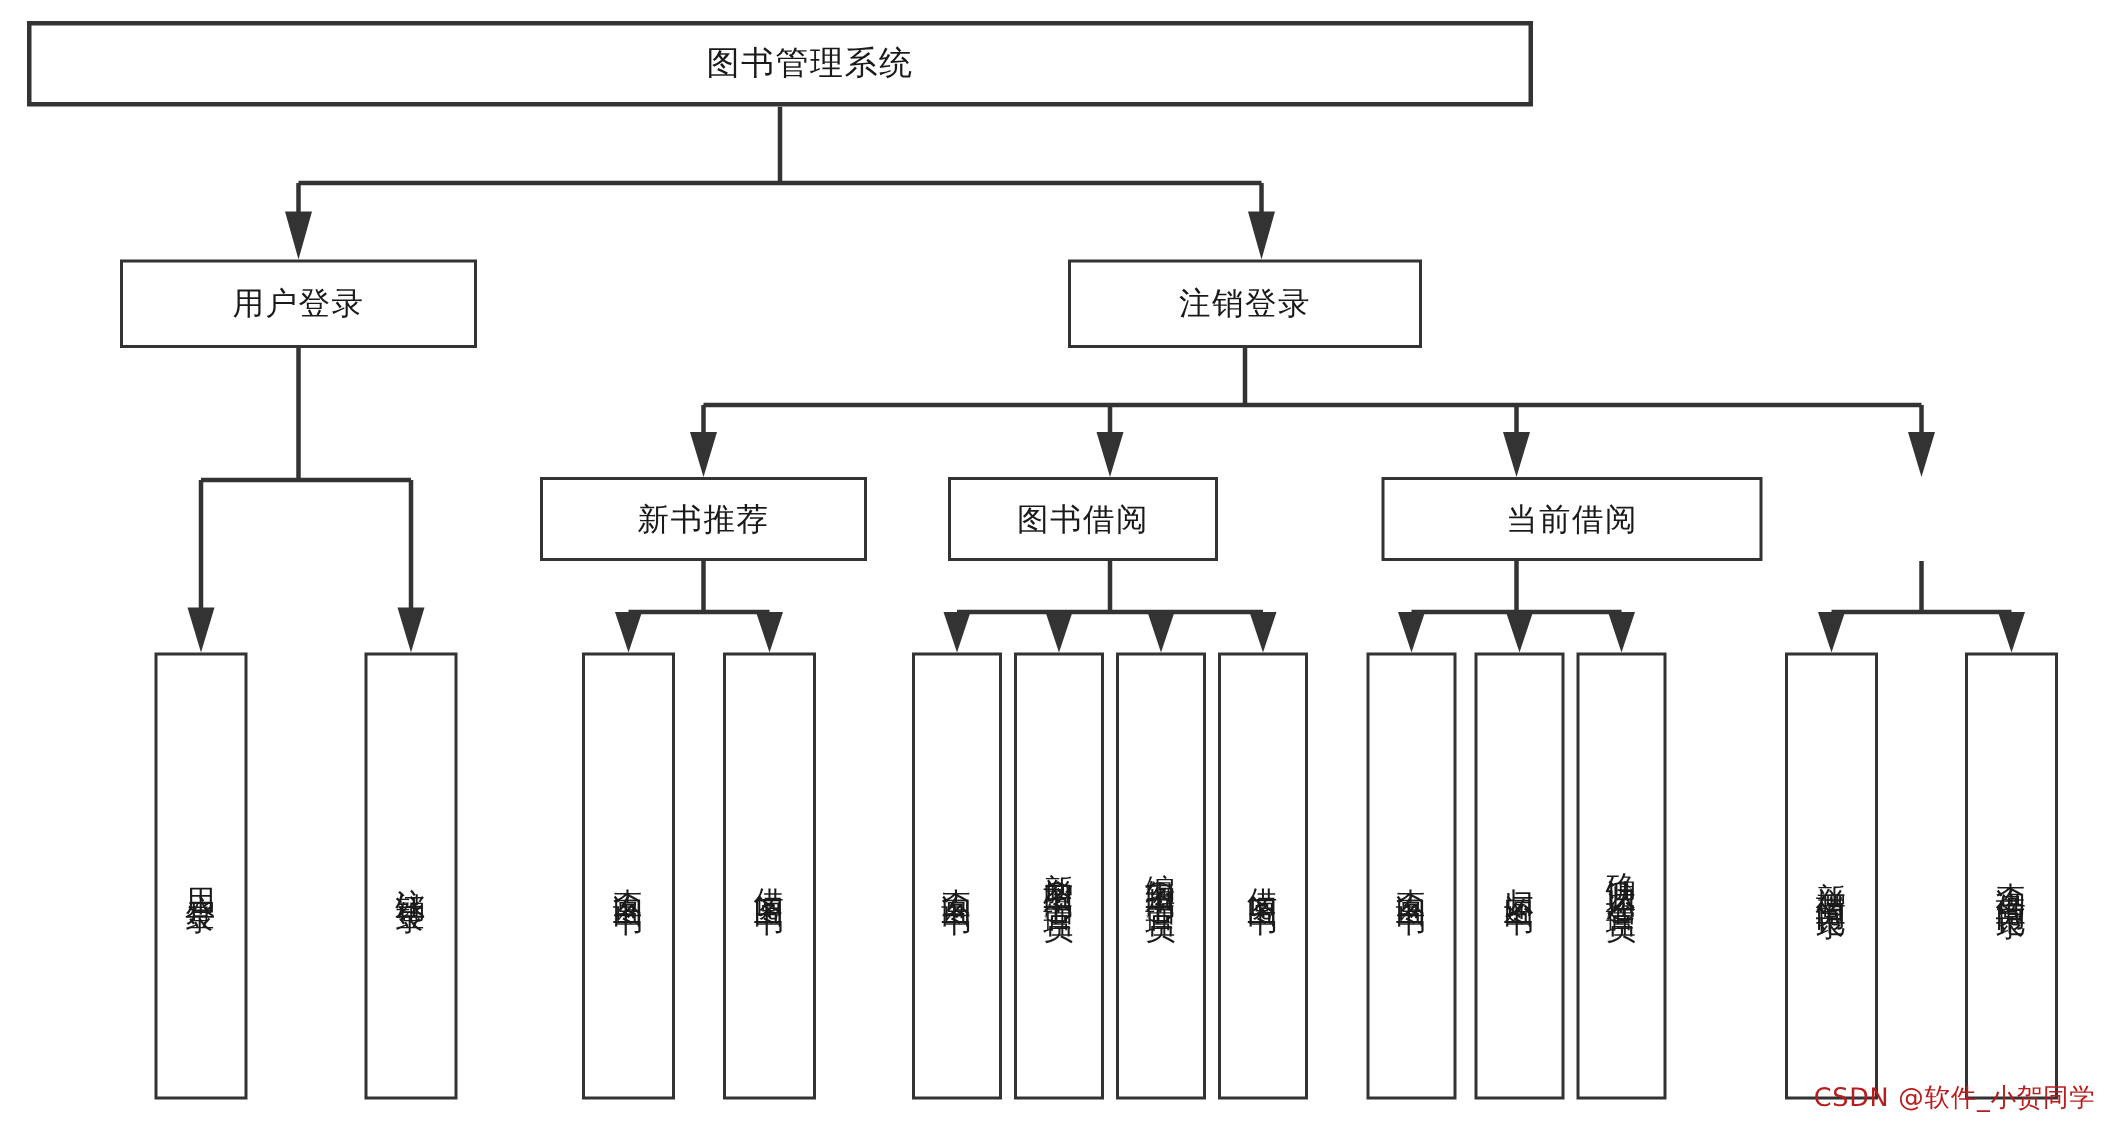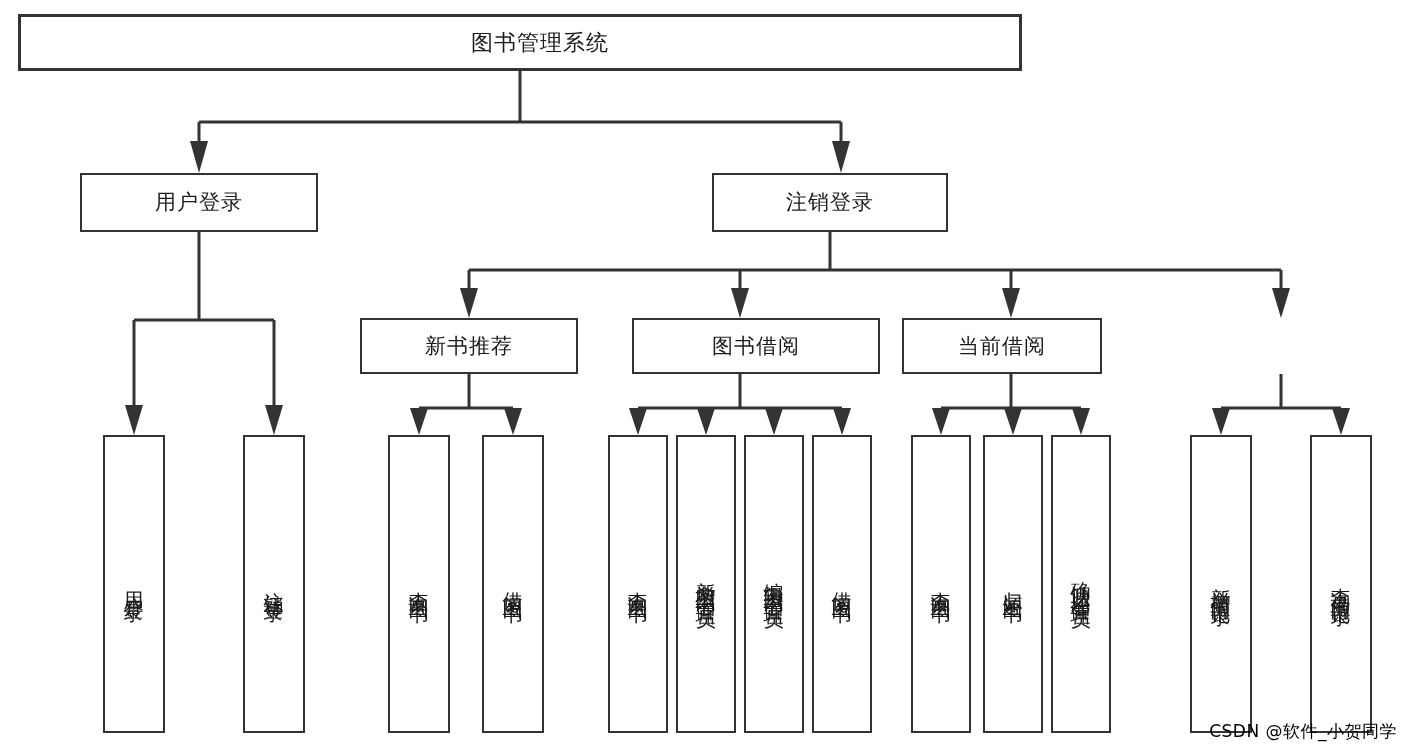--- a/index.html
+++ b/index.html
@@ -62,21 +62,21 @@
     letter-spacing: 4px;
     line-height: 1;
     white-space: nowrap;
     max-height: 100%;
   }
   #watermark {
     position: absolute;
     right: 8px;
     bottom: 4px;
     font-size: 17px;
-    color: #000000;
+    color: #b91c1c;
     letter-spacing: 0.5px;
     white-space: nowrap;
     font-family: "DejaVu Sans", "Liberation Sans", sans-serif;
   }
 </style>
 </head>
 <body>
 
 <div id="canvas">
 
@@ -175,25 +175,25 @@
   </div>
 
   <div class="node level-2" style="left:712px; top:173px; width:236px; height:59px;">
     <span class="node-label">注销登录</span>
   </div>
 
   <div class="node level-3" style="left:360px; top:318px; width:218px; height:56px;text-align:right;">
     <span class="node-label">新书推荐</span>
   </div>
 
-  <div class="node level-3" style="left:632px; top:318px; width:248px; height:56px;">
+  <div class="node level-3" style="left:632px; top:318px; width:180px; height:56px;">
     <span class="node-label">图书借阅</span>
   </div>
 
-  <div class="node level-3" style="left:902px; top:318px; width:200px; height:56px;">
+  <div class="node level-3" style="left:921px; top:318px; width:254px; height:56px;">
     <span class="node-label">当前借阅</span>
   </div>
 
 
   <div class="node leaf" style="left:103px; top:435px; width:62px; height:298px;">
     <span class="node-label">用户登录</span>
   </div>
 
   <div class="node leaf" style="left:243px; top:435px; width:62px; height:298px;">
     <span class="node-label">注销登录</span>

